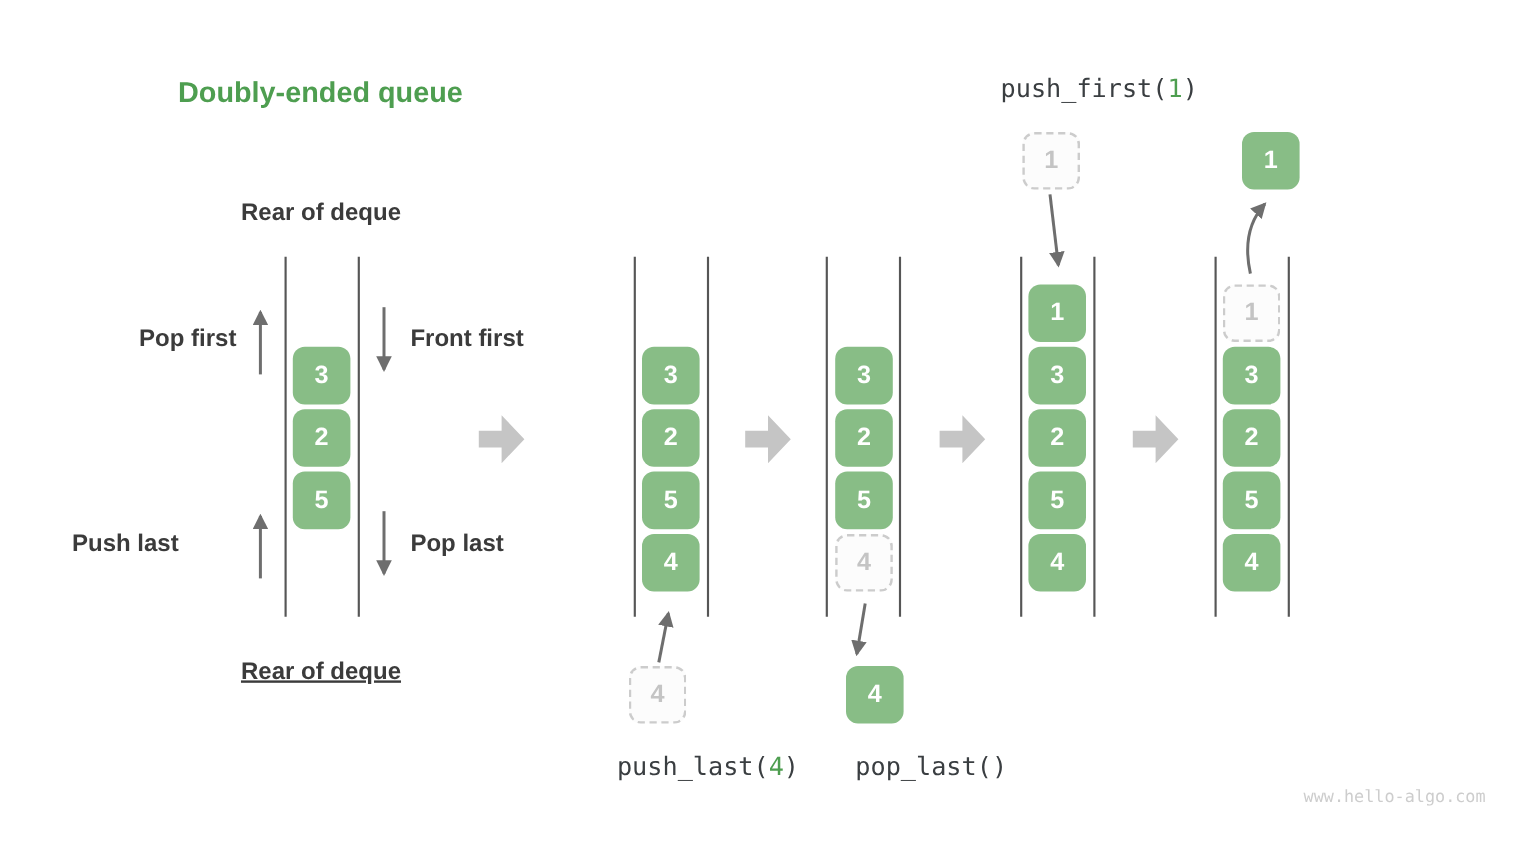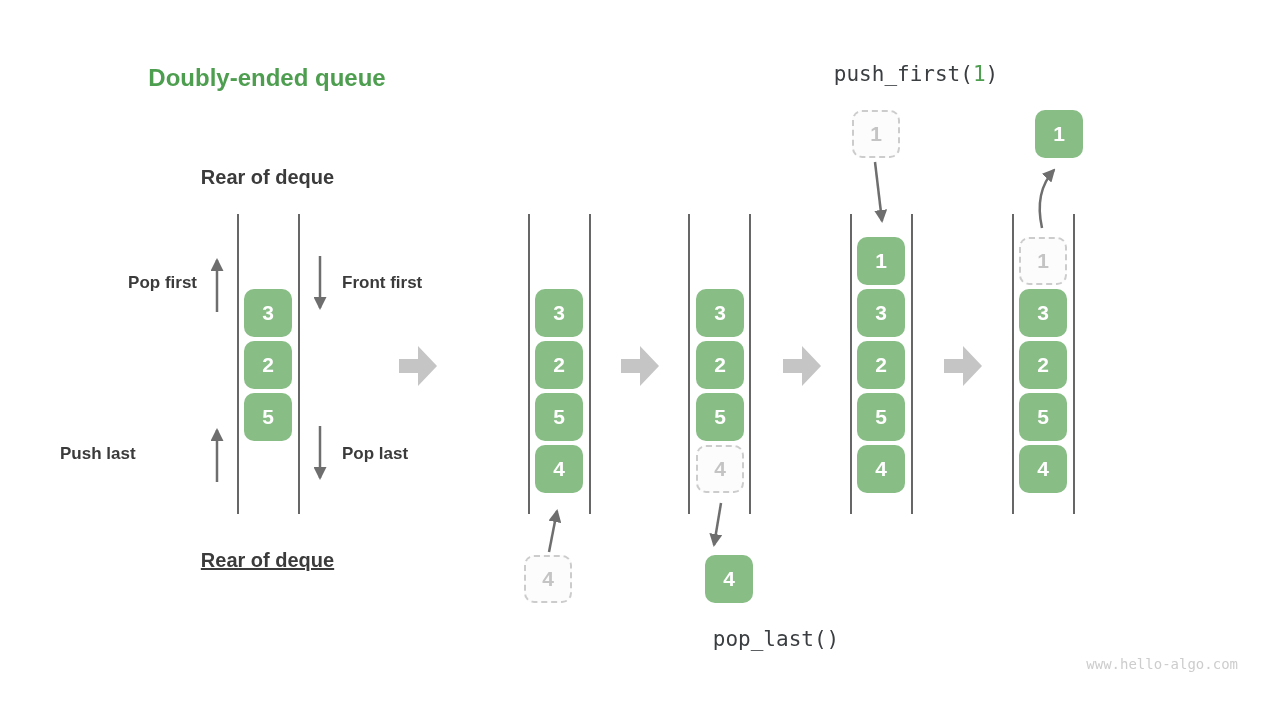--- a/index.html
+++ b/index.html
@@ -21,21 +21,21 @@
   .canvas{
     position:relative;width:1280px;height:684px;background:#ffffff;overflow:hidden;
     font-family:"Liberation Sans",sans-serif;
   }
   .svg-layer{position:absolute;left:0;top:0;width:1280px;height:720px;}
   .title{
     position:absolute;left:97px;top:57px;width:340px;text-align:center;
     color:var(--title-green);font-size:24px;font-weight:700;line-height:42px;
   }
   .side-label{
-    position:absolute;color:var(--text-dark);font-size:17px;font-weight:700;line-height:27px;
+    position:absolute;color:var(--text-dark);font-size:20px;font-weight:700;line-height:27px;
   }
   .center-label{
     position:absolute;width:255px;left:140px;text-align:center;
     color:var(--text-dark);font-size:20px;font-weight:700;line-height:27px;
   }
   .cell{
     position:absolute;width:48px;height:48px;border-radius:10px;
     background:var(--cell-green);color:var(--cell-text);
     display:flex;align-items:center;justify-content:center;
     font-size:21px;font-weight:700;
@@ -140,18 +140,19 @@
   <div class="cell" style="left:1019px;top:289px;">3</div>
   <div class="cell" style="left:1019px;top:341px;">2</div>
   <div class="cell" style="left:1019px;top:393px;">5</div>
   <div class="cell" style="left:1019px;top:445px;">4</div>
 
   <div class="cell ghost" style="left:524px;top:555px;">4</div>
   <div class="cell" style="left:705px;top:555px;">4</div>
   <div class="cell ghost" style="left:852px;top:110px;">1</div>
   <div class="cell" style="left:1035px;top:110px;">1</div>
 
+  <div class="code" style="left:590px;top:625px;"><span>push_last(</span><span class="arg">4</span><span>)</span></div>
   <div class="code" style="left:776px;top:625px;">pop_last()</div>
   <div class="code" style="left:916px;top:60px;"><span>push_first(</span><span class="arg">1</span><span>)</span></div>
 
   <div class="watermark">www.hello-algo.com</div>
 
 </div>
 
 </body></html>

